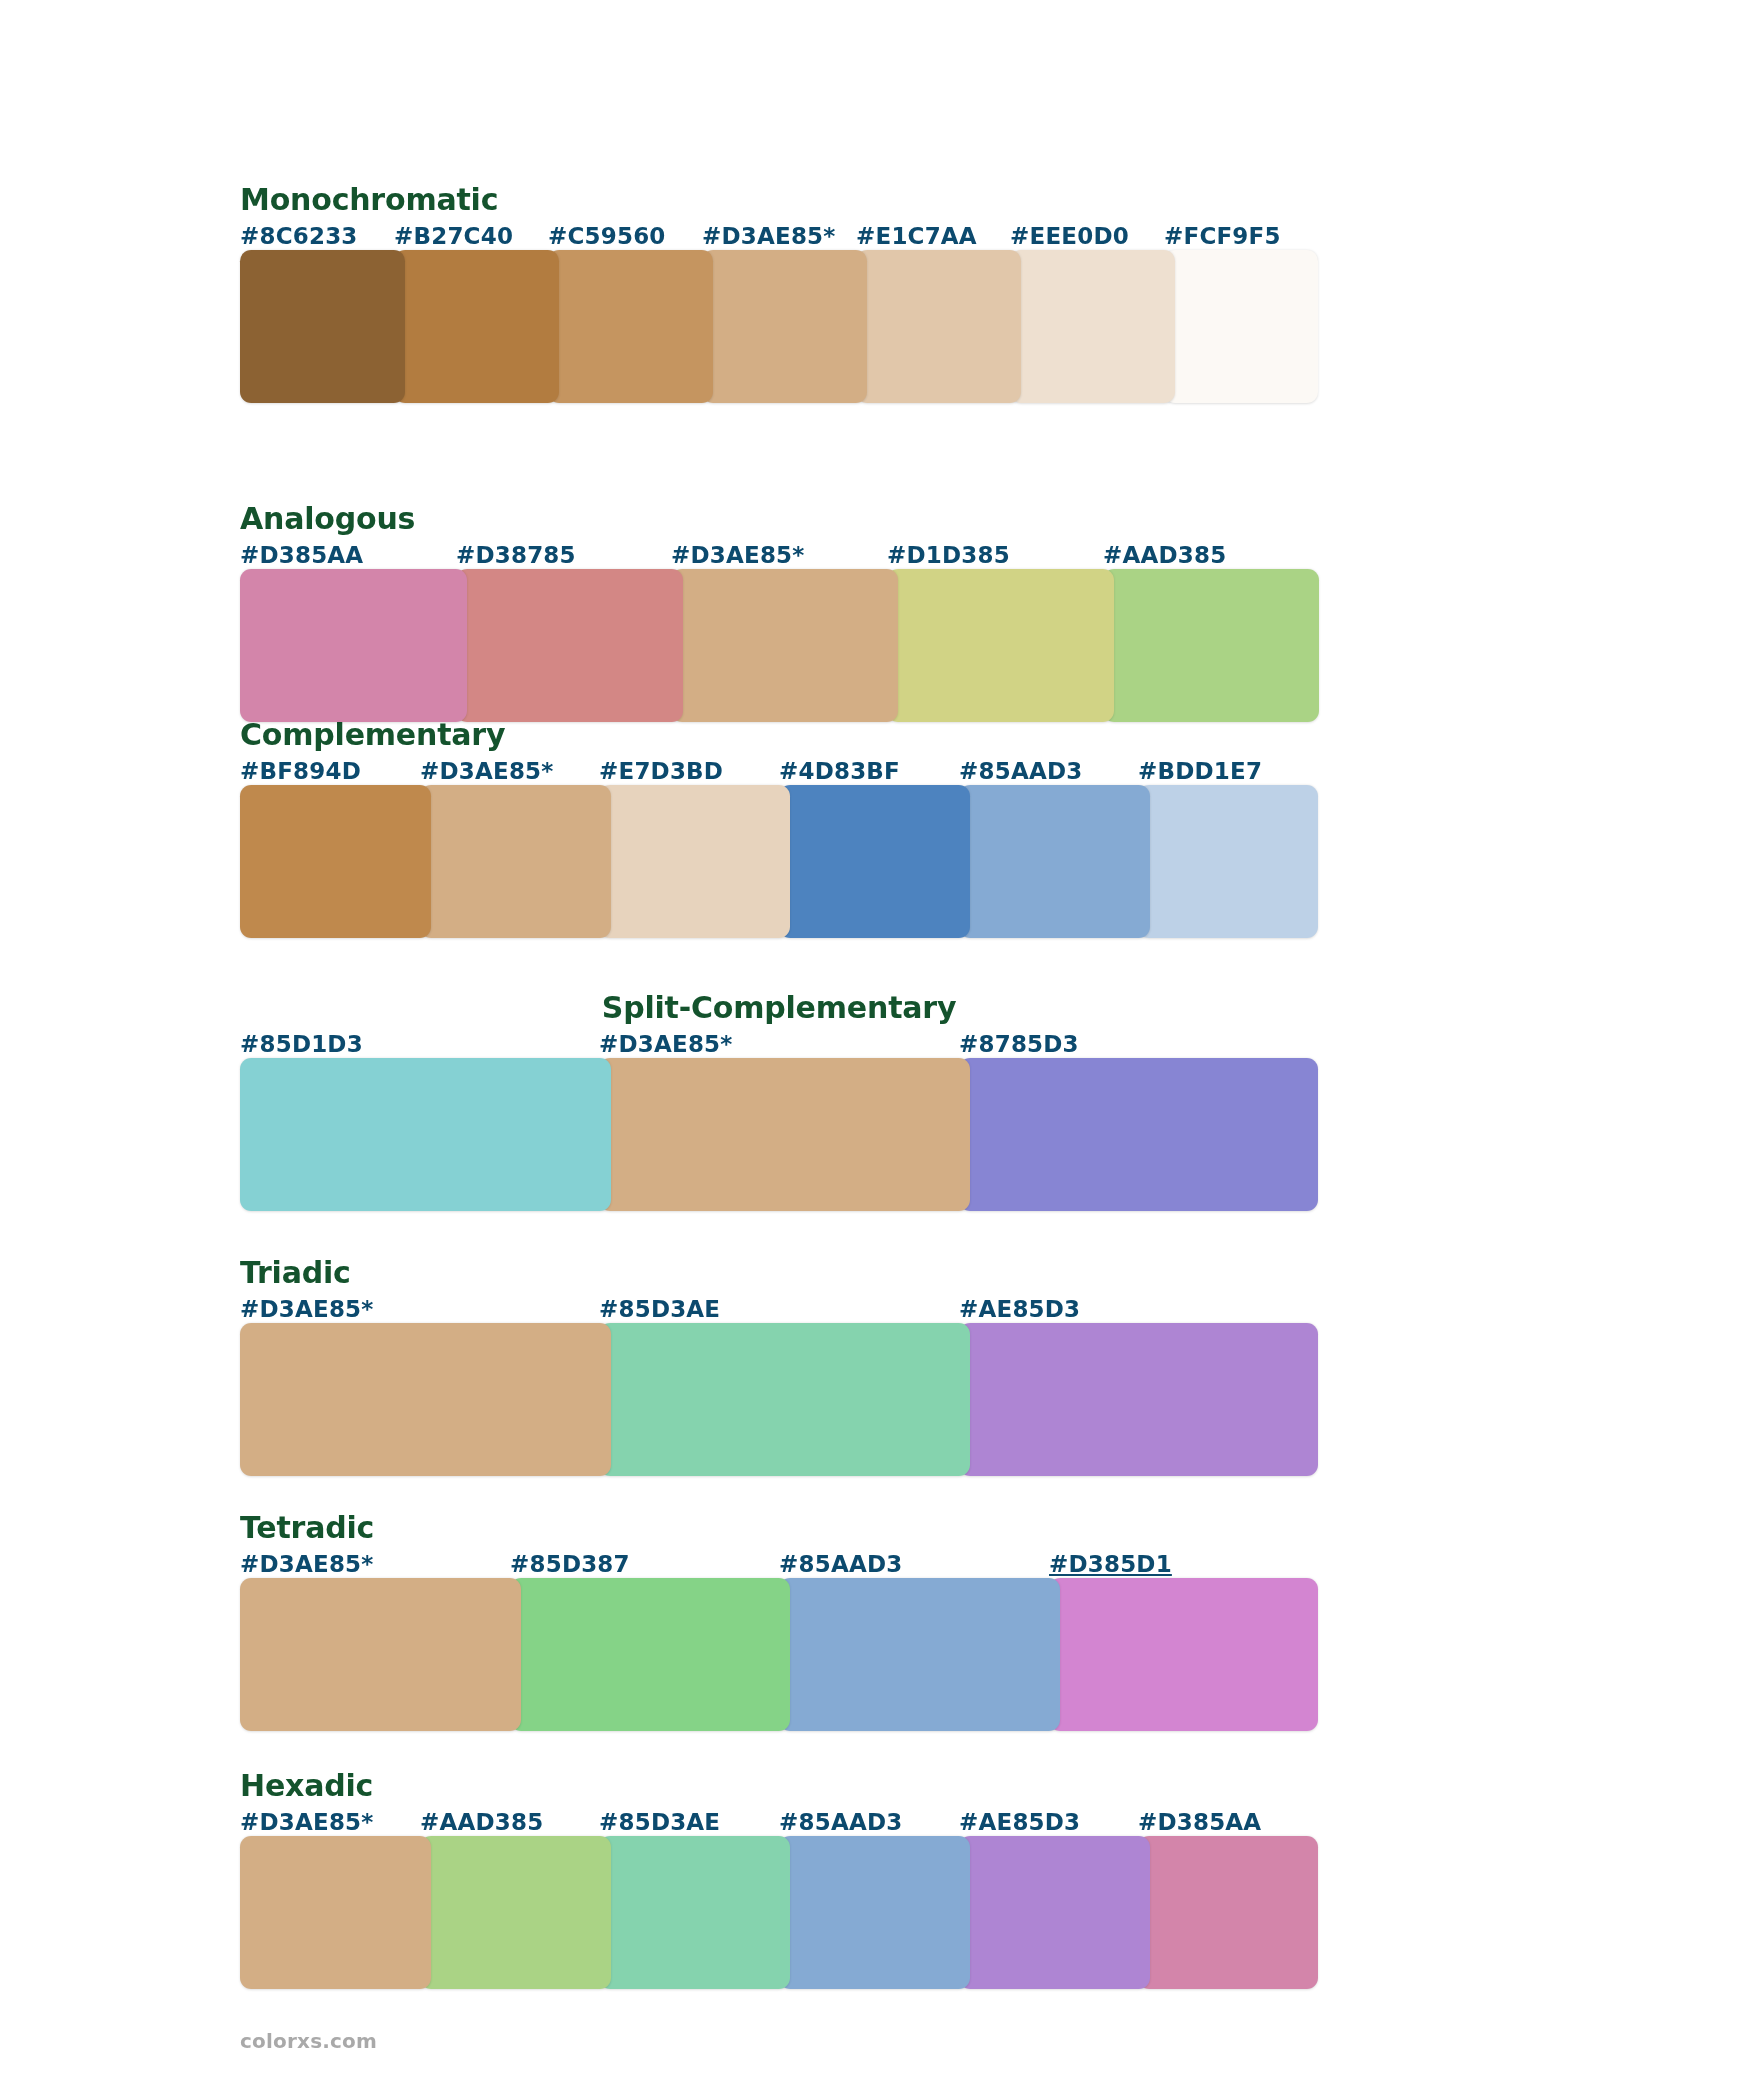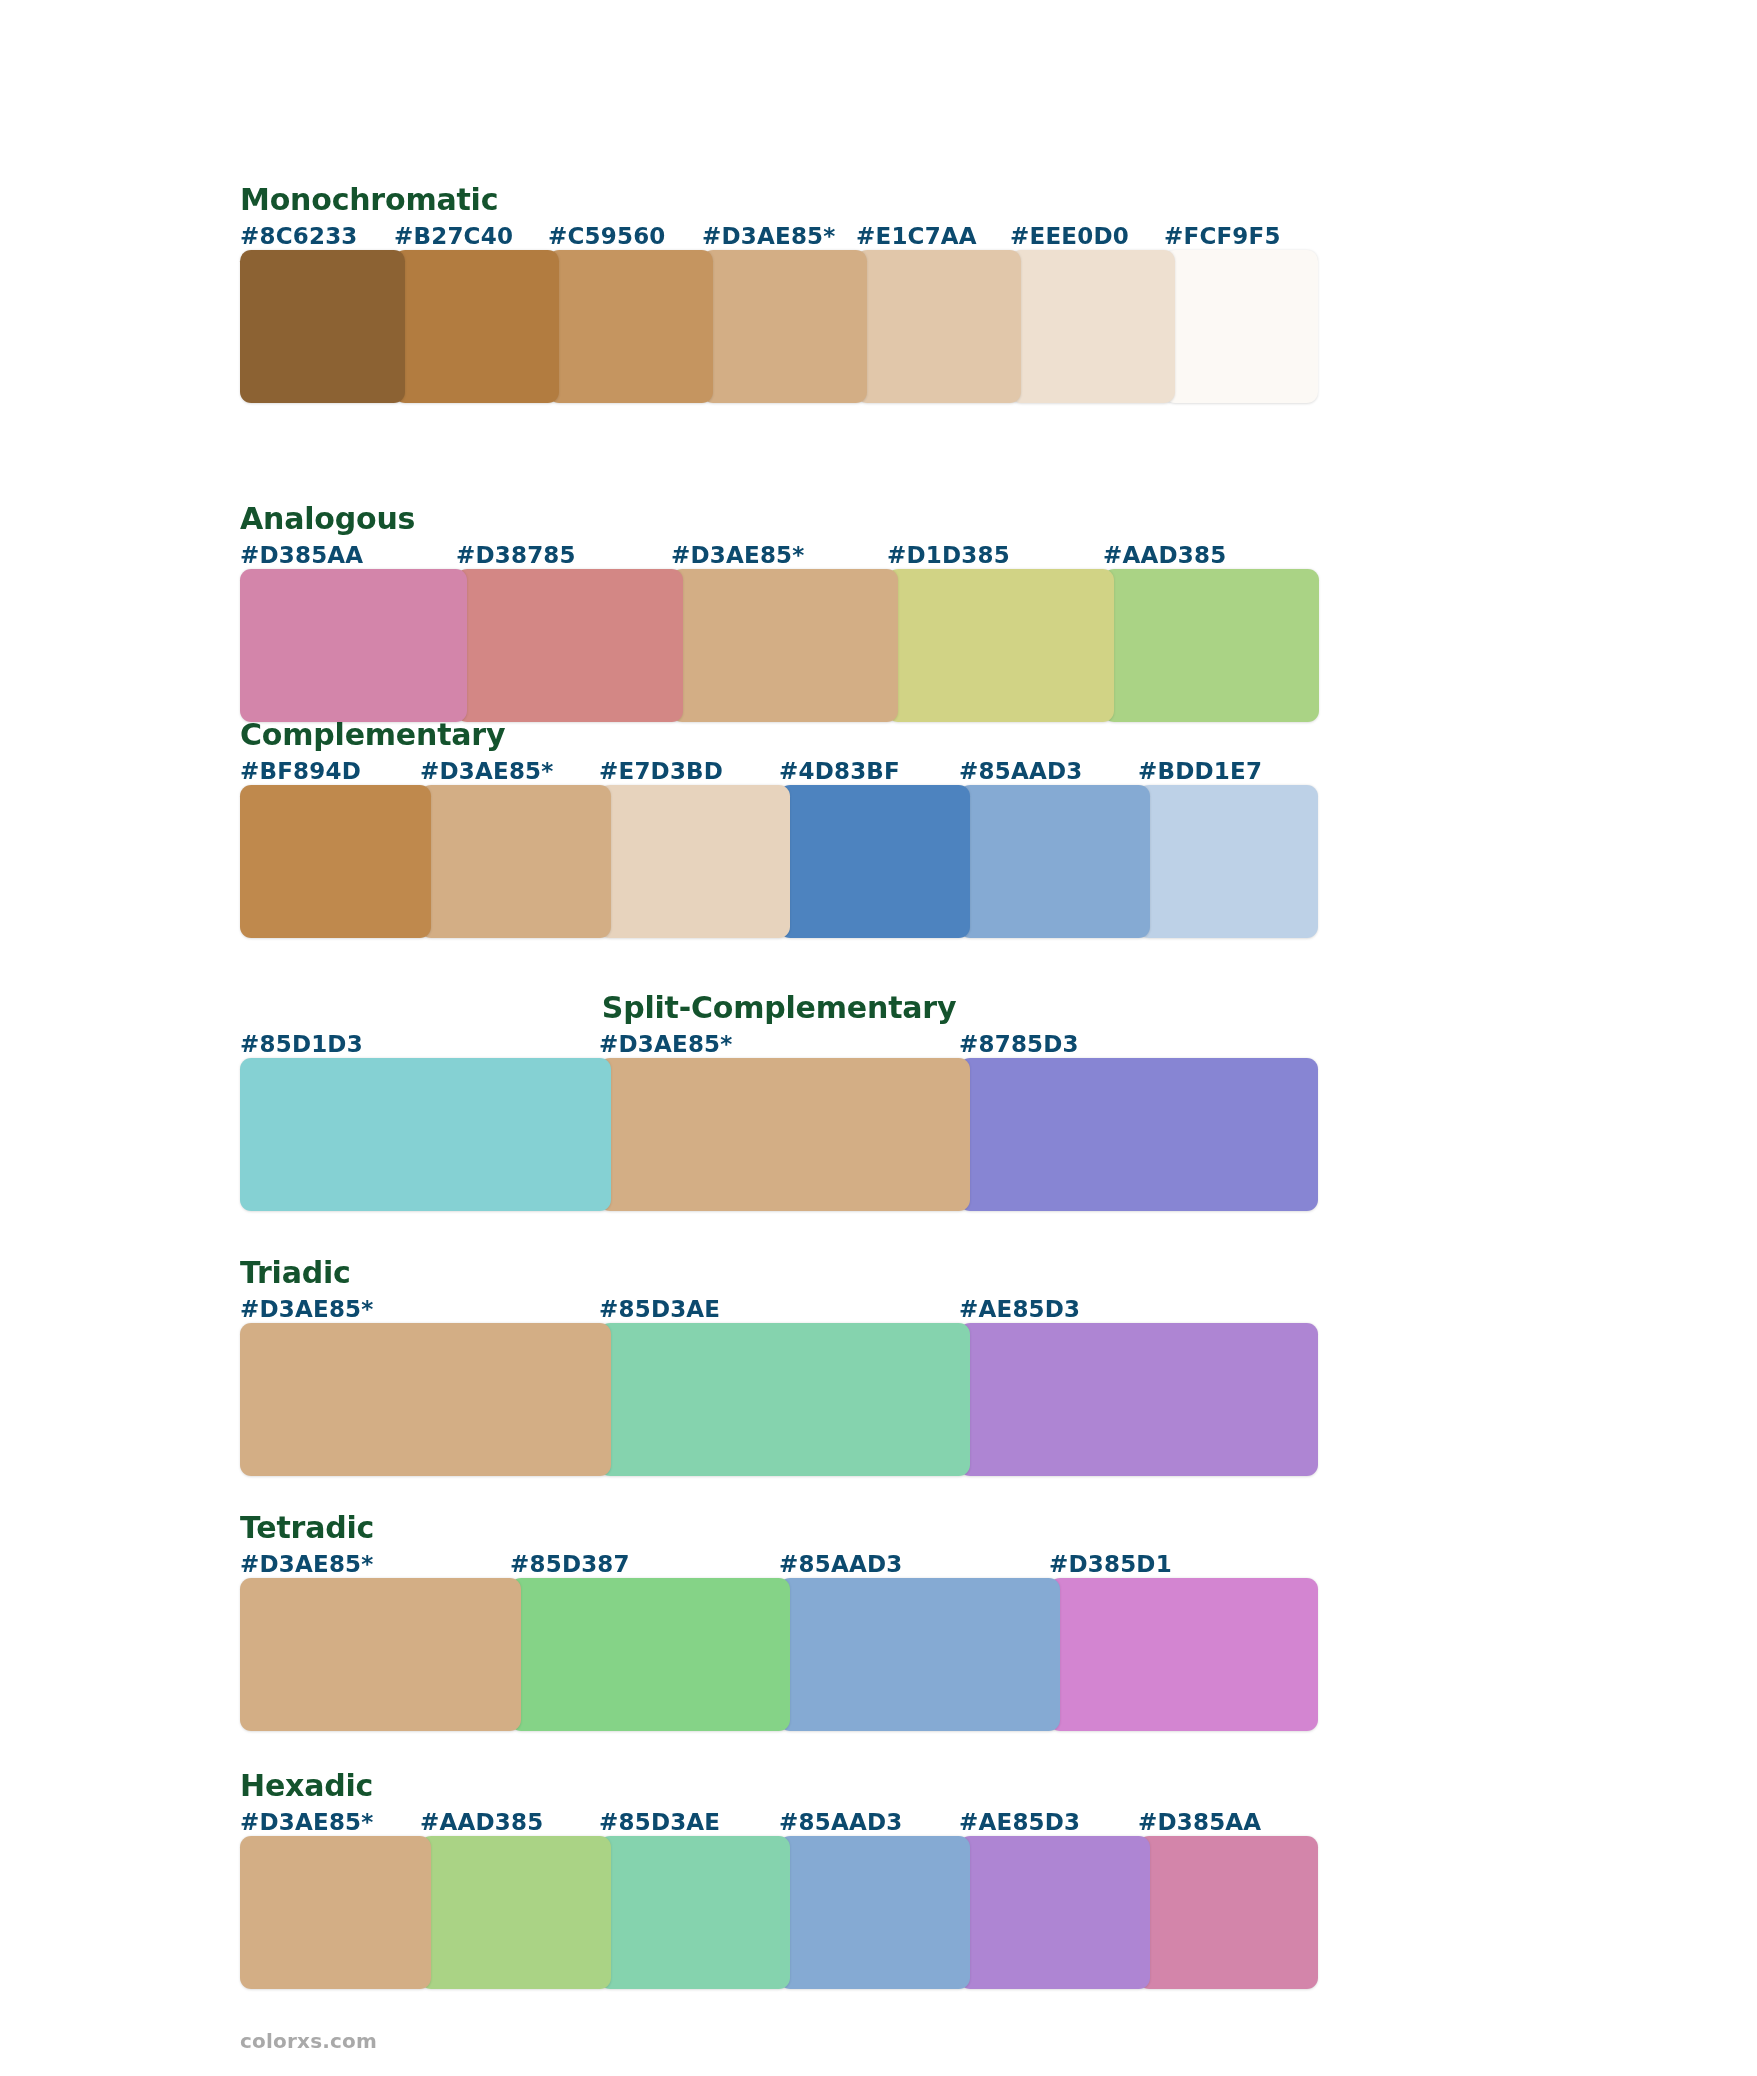--- a/index.html
+++ b/index.html
@@ -195,21 +195,21 @@
           <div class="swatch" title="#85D3AE" style="left: 359px; width: 371px; background: rgb(133, 211, 174); z-index: 2;"></div>
           <div class="swatch" title="#AE85D3" style="left: 719px; width: 359px; background: rgb(174, 133, 211); z-index: 1;"></div>
         </div>
       </div>
       <div class="section" style="top: 1513px;">
         <div class="section-title">Tetradic</div>
         <div class="labels-row">
           <div class="swatch-label" style="left: 0px;">#D3AE85*</div>
           <div class="swatch-label" style="left: 270px;">#85D387</div>
           <div class="swatch-label" style="left: 539px;">#85AAD3</div>
-          <div class="swatch-label" style="left: 809px;">#D385D1</div>
+          <div class="swatch-label" style="left: 809px; text-decoration: underline;">#D385D1</div>
         </div>
         <div class="swatch-bar">
           <div class="swatch" title="#D3AE85*" style="left: 0px; width: 281px; background: rgb(211, 174, 133); z-index: 4;"></div>
           <div class="swatch" title="#85D387" style="left: 270px; width: 280px; background: rgb(133, 211, 135); z-index: 3;"></div>
           <div class="swatch" title="#85AAD3" style="left: 539px; width: 281px; background: rgb(133, 170, 211); z-index: 2;"></div>
           <div class="swatch" title="#D385D1" style="left: 809px; width: 269px; background: rgb(211, 133, 209); z-index: 1;"></div>
         </div>
       </div>
       <div class="section" style="top: 1771px;">
         <div class="section-title">Hexadic</div>

